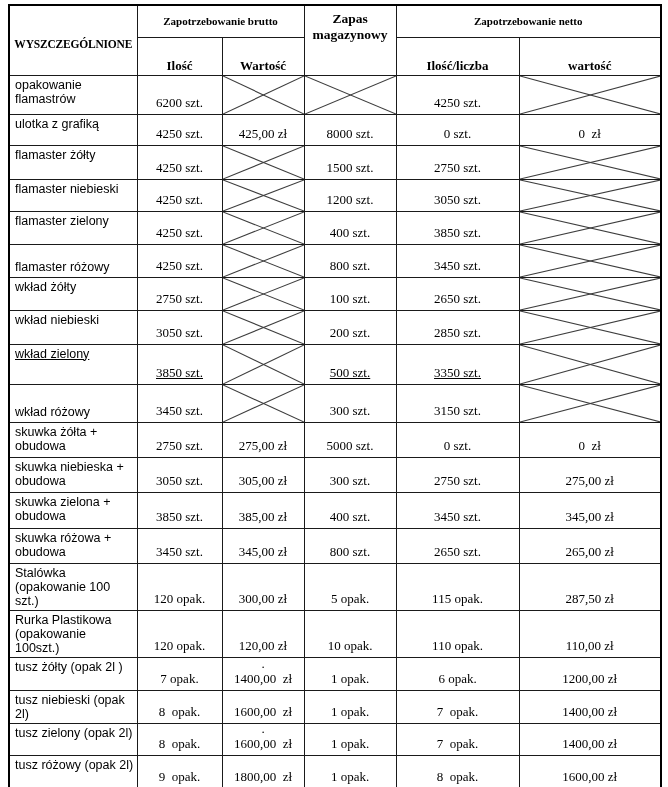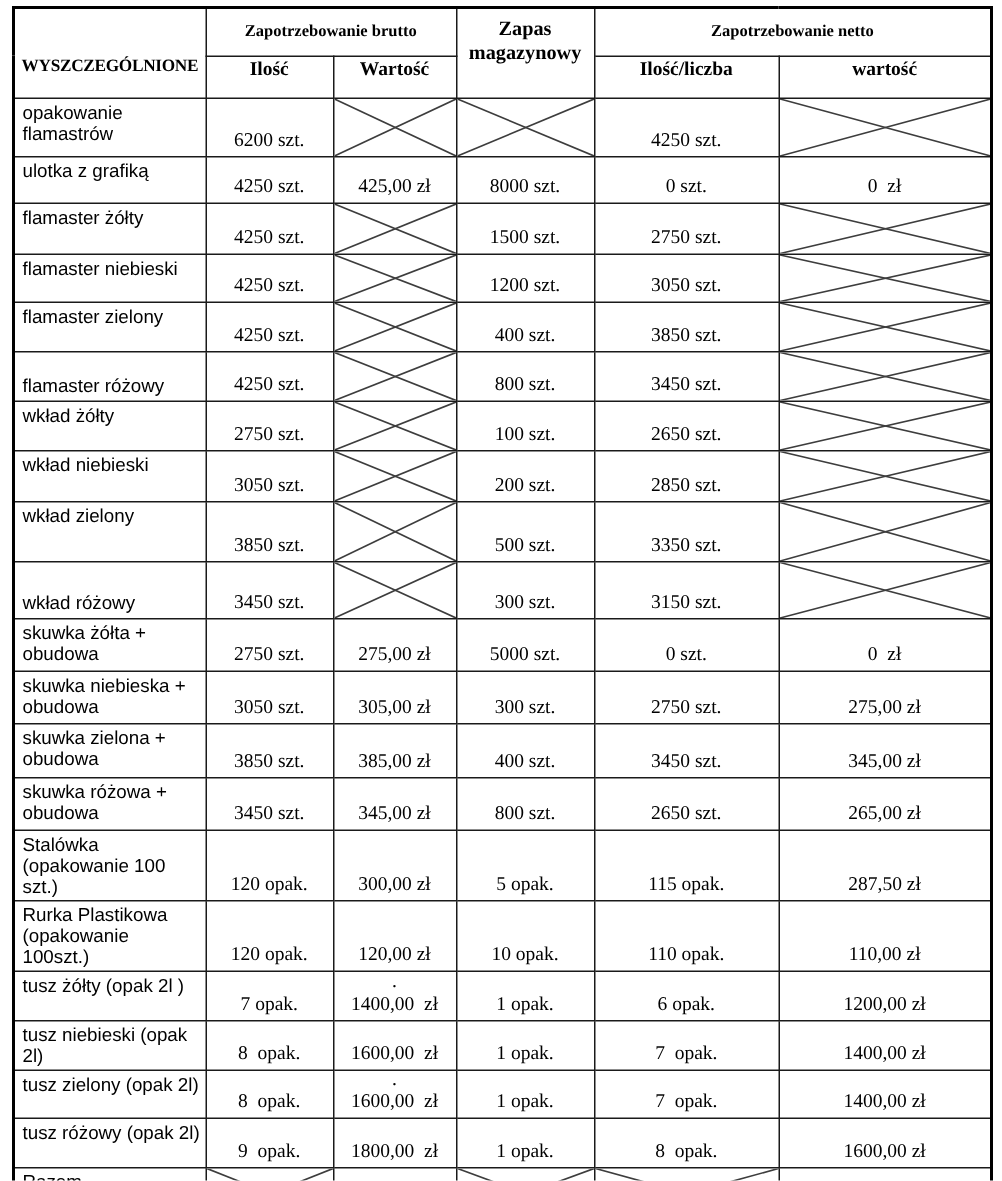--- a/index.html
+++ b/index.html
@@ -46,21 +46,21 @@
   }
   th.stock {
     font-size: 13.5px;
     line-height: 16px;
     vertical-align: top;
     padding-top: 5px;
   }
   th.sub {
     font-size: 13px;
     vertical-align: top;
-    padding-top: 0;
+    padding-top: 20px;
   }
   
   tbody td.label {
     font-size: 12.5px;
     line-height: 14px;
     text-align: left;
     vertical-align: top;
     padding: 2px 3px 2px 5px;
   }
   tbody td.label.vbottom {
@@ -101,21 +101,21 @@
   }
   
   tbody tr:nth-child(1)  { height: 39px; margin-top: 24px; }
   tbody tr:nth-child(2)  { height: 31px; }
   tbody tr:nth-child(3)  { height: 34px; }
   tbody tr:nth-child(4)  { height: 32px; }
   tbody tr:nth-child(5)  { height: 33px; }
   tbody tr:nth-child(6)  { height: 33px; }
   tbody tr:nth-child(7)  { height: 33px; }
   tbody tr:nth-child(8)  { height: 34px; margin-left: 20px; }
-  tbody tr:nth-child(9)  { height: 40px; }
+  tbody tr:nth-child(9)  { height: 40px; text-decoration: underline; }
   tbody tr:nth-child(10) { height: 38px; }
   tbody tr:nth-child(11) { height: 35px; }
   tbody tr:nth-child(12) { height: 35px; }
   tbody tr:nth-child(13) { height: 36px; }
   tbody tr:nth-child(14) { height: 35px; }
   tbody tr:nth-child(15) { height: 33px; }
   tbody tr:nth-child(16) { height: 30px; }
   tbody tr:nth-child(17) { height: 33px; }
   tbody tr:nth-child(18) { height: 33px; }
   tbody tr:nth-child(19) { height: 32px; }

